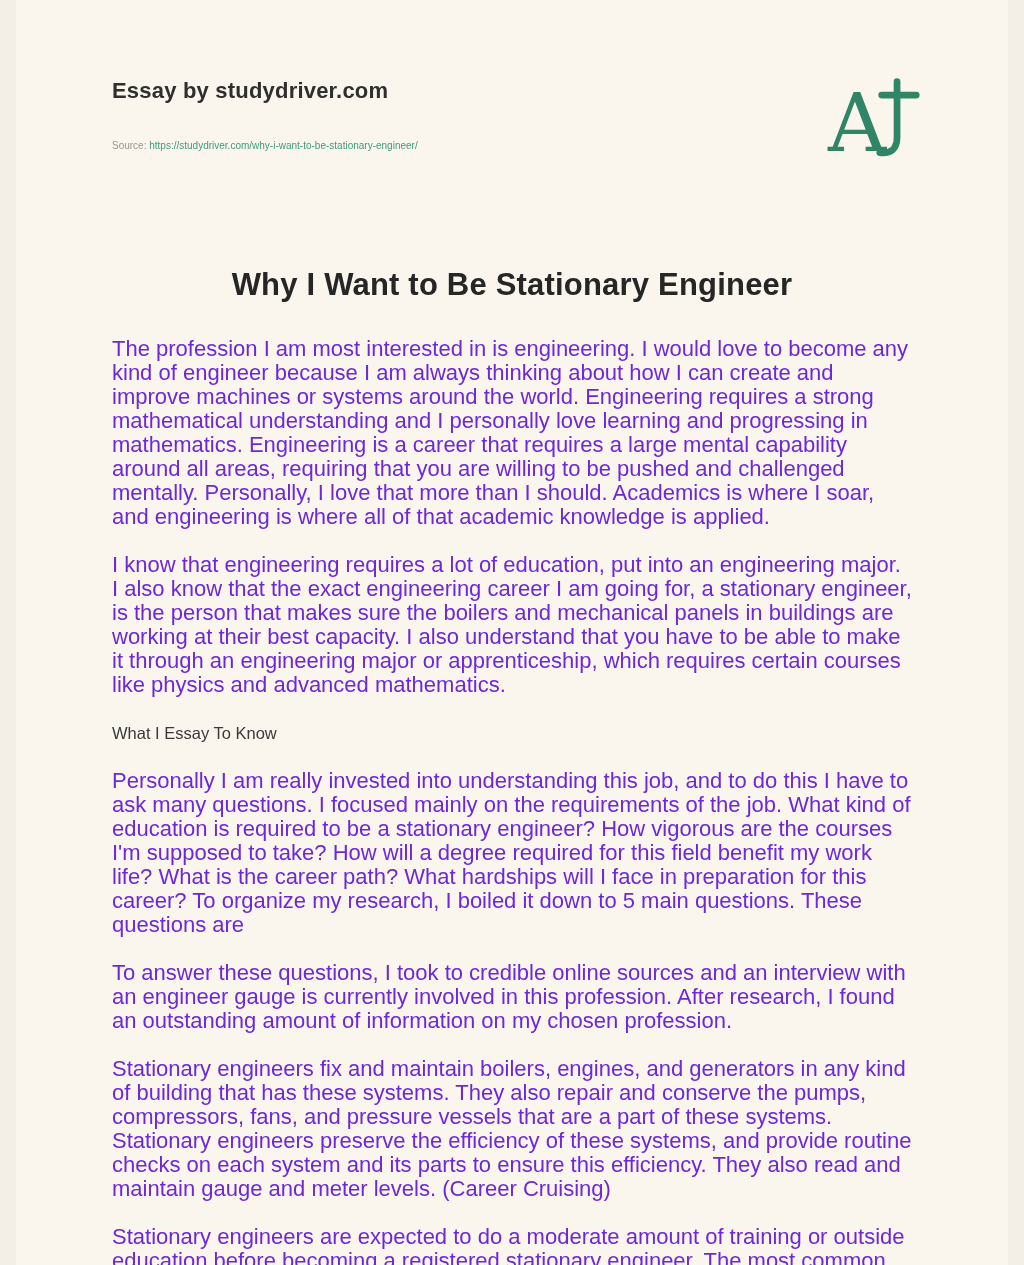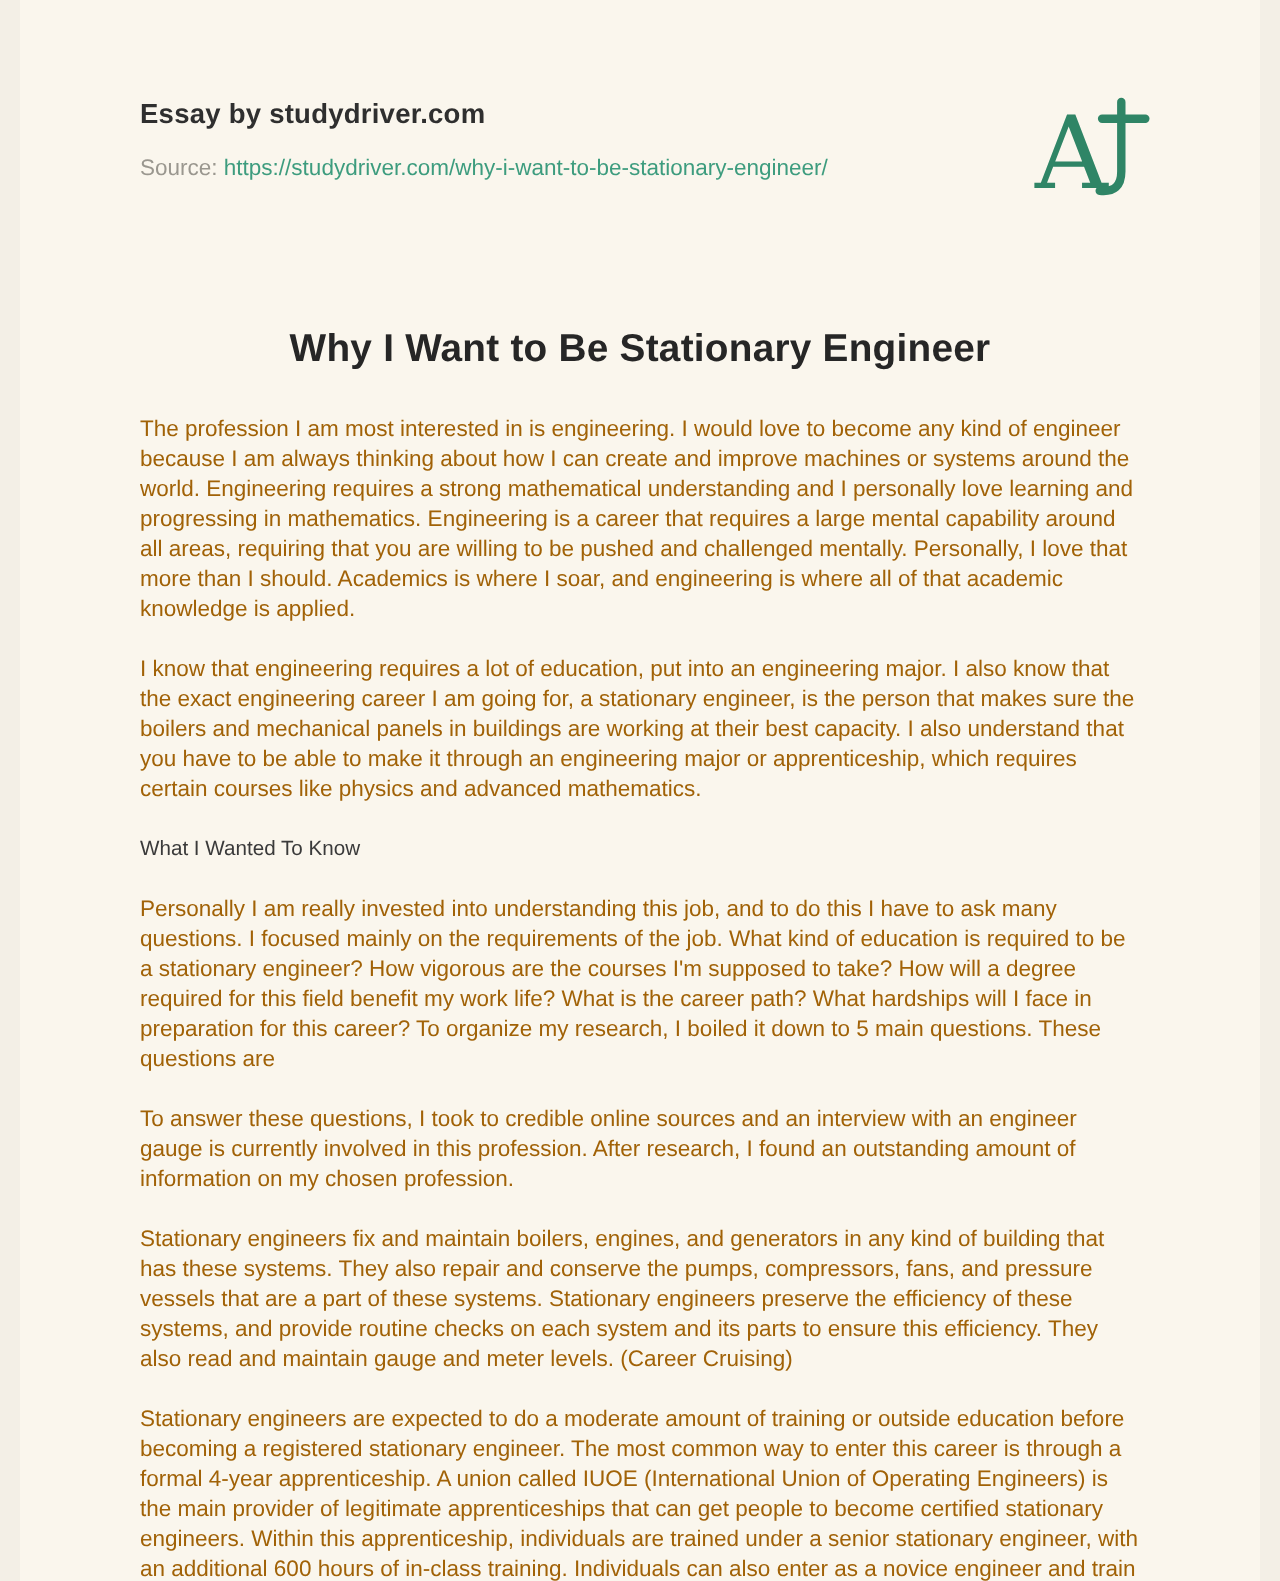--- a/index.html
+++ b/index.html
@@ -19,22 +19,22 @@
   .header {
     position: relative;
   }
   .byline {
     font-size: 22px;
     font-weight: 700;
     color: #2f2f2f;
     letter-spacing: 0.2px;
   }
   .source-line {
-    margin-top: 20px;
-    font-size: 18px;
+    margin-top: 36px;
+    font-size: 10px;
     color: #9a978f;
   }
   .source-link {
     color: #3d9c7e;
     text-decoration: none;
   }
   .logo {
     position: absolute;
     top: -6px;
     right: -10px;
@@ -55,23 +55,23 @@
   }
   .block-heading {
     font-size: 16.5px;
     font-weight: 400;
     color: #3a3a3a;
     margin-top: 24px;
     margin-bottom: 24px;
     line-height: 24px;
   }
   .block-para {
-    font-size: 18px;
+    font-size: 22px;
     font-weight: 400;
-    color: #a16207;
+    color: #6d28d9;
     line-height: 24px;
     margin-bottom: 24px;
   }
 </style>
 </head>
 <body>
 
 <div class="page">
   <div class="content">
 
@@ -94,21 +94,21 @@
     </div>
 
     <h1 class="article-title">Why I Want to Be Stationary Engineer</h1>
 
     <div class="article-body">
 
       <p class="block-para">The profession I am most interested in is engineering. I would love to become any kind of engineer because I am always thinking about how I can create and improve machines or systems around the world. Engineering requires a strong mathematical understanding and I personally love learning and progressing in mathematics. Engineering is a career that requires a large mental capability around all areas, requiring that you are willing to be pushed and challenged mentally. Personally, I love that more than I should. Academics is where I soar, and engineering is where all of that academic knowledge is applied.</p>
 
       <p class="block-para">I know that engineering requires a lot of education, put into an engineering major. I also know that the exact engineering career I am going for, a stationary engineer, is the person that makes sure the boilers and mechanical panels in buildings are working at their best capacity. I also understand that you have to be able to make it through an engineering major or apprenticeship, which requires certain courses like physics and advanced mathematics.</p>
 
-      <p class="block-heading">What I Wanted To Know</p>
+      <p class="block-heading">What I Essay To Know</p>
 
       <p class="block-para">Personally I am really invested into understanding this job, and to do this I have to ask many questions. I focused mainly on the requirements of the job. What kind of education is required to be a stationary engineer? How vigorous are the courses I'm supposed to take? How will a degree required for this field benefit my work life? What is the career path? What hardships will I face in preparation for this career? To organize my research, I boiled it down to 5 main questions. These questions are</p>
 
 
       <p class="block-para">To answer these questions, I took to credible online sources and an interview with an engineer gauge is currently involved in this profession. After research, I found an outstanding amount of information on my chosen profession.</p>
 
       <p class="block-para">Stationary engineers fix and maintain boilers, engines, and generators in any kind of building that has these systems. They also repair and conserve the pumps, compressors, fans, and pressure vessels that are a part of these systems. Stationary engineers preserve the efficiency of these systems, and provide routine checks on each system and its parts to ensure this efficiency. They also read and maintain gauge and meter levels. (Career Cruising)</p>
 
       <p class="block-para">Stationary engineers are expected to do a moderate amount of training or outside education before becoming a registered stationary engineer. The most common way to enter this career is through a formal 4-year apprenticeship. A union called IUOE (International Union of Operating Engineers) is the main provider of legitimate apprenticeships that can get people to become certified stationary engineers. Within this apprenticeship, individuals are trained under a senior stationary engineer, with an additional 600 hours of in-class training. Individuals can also enter as a novice engineer and train on the job under a senior engineer. This pathway</p>
     </div>

